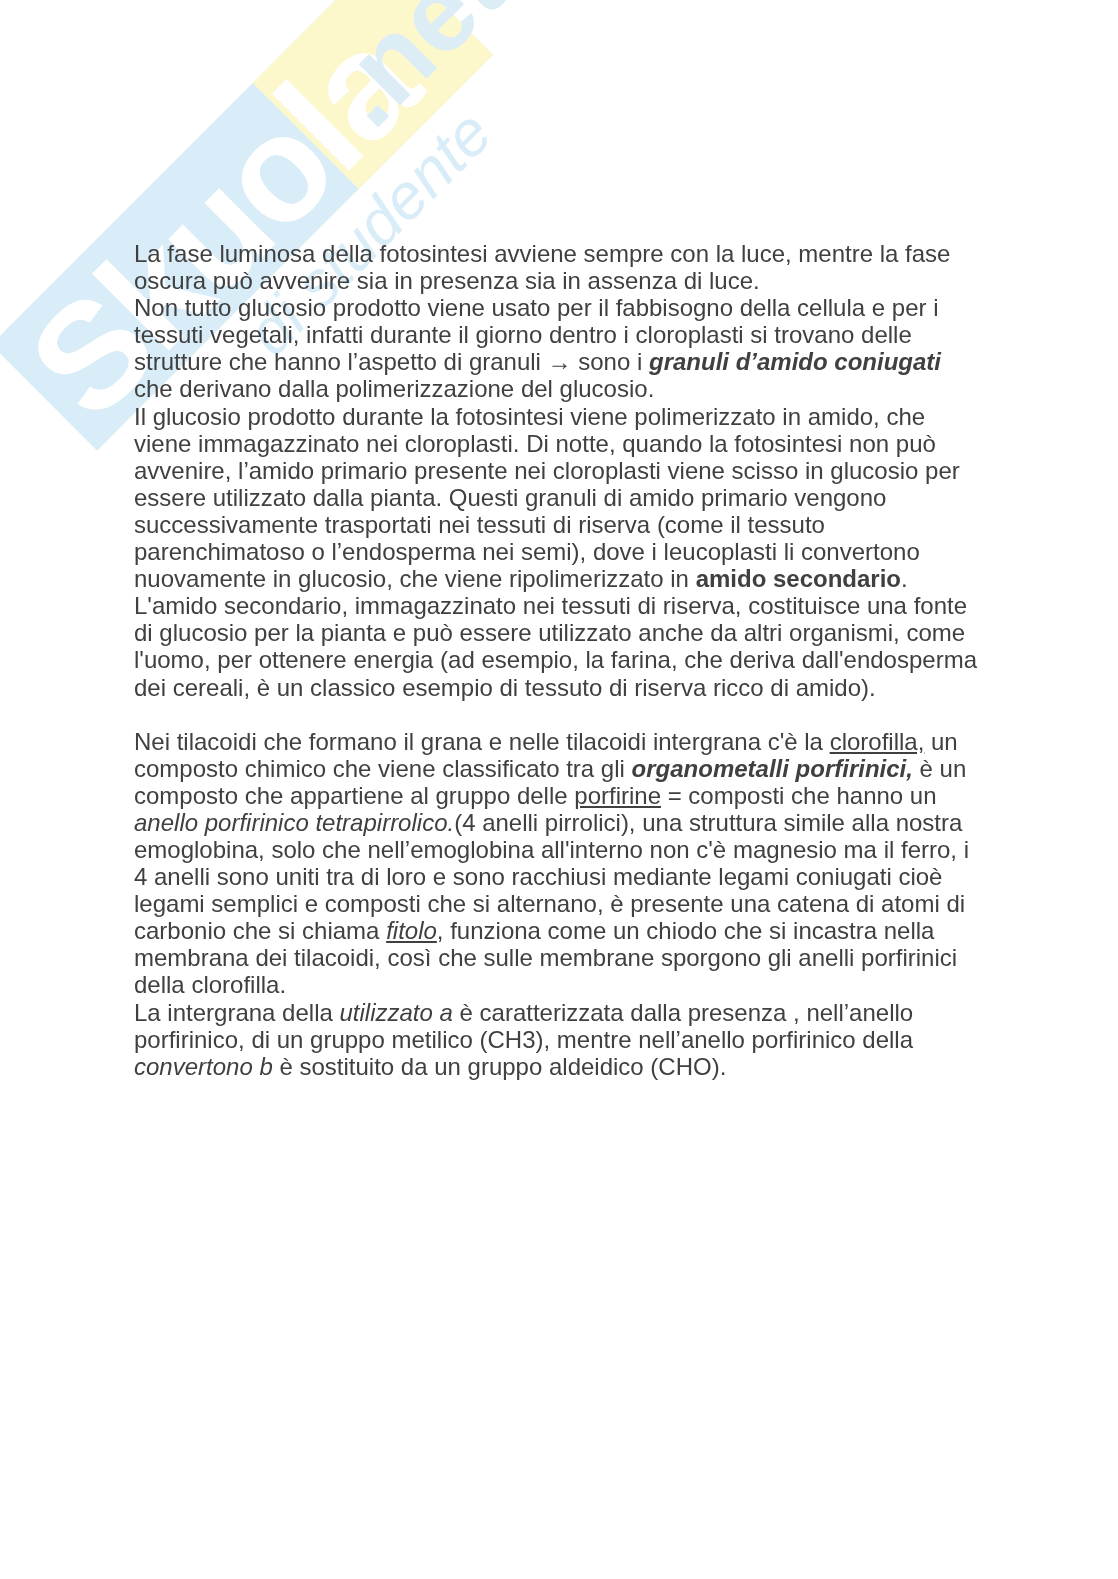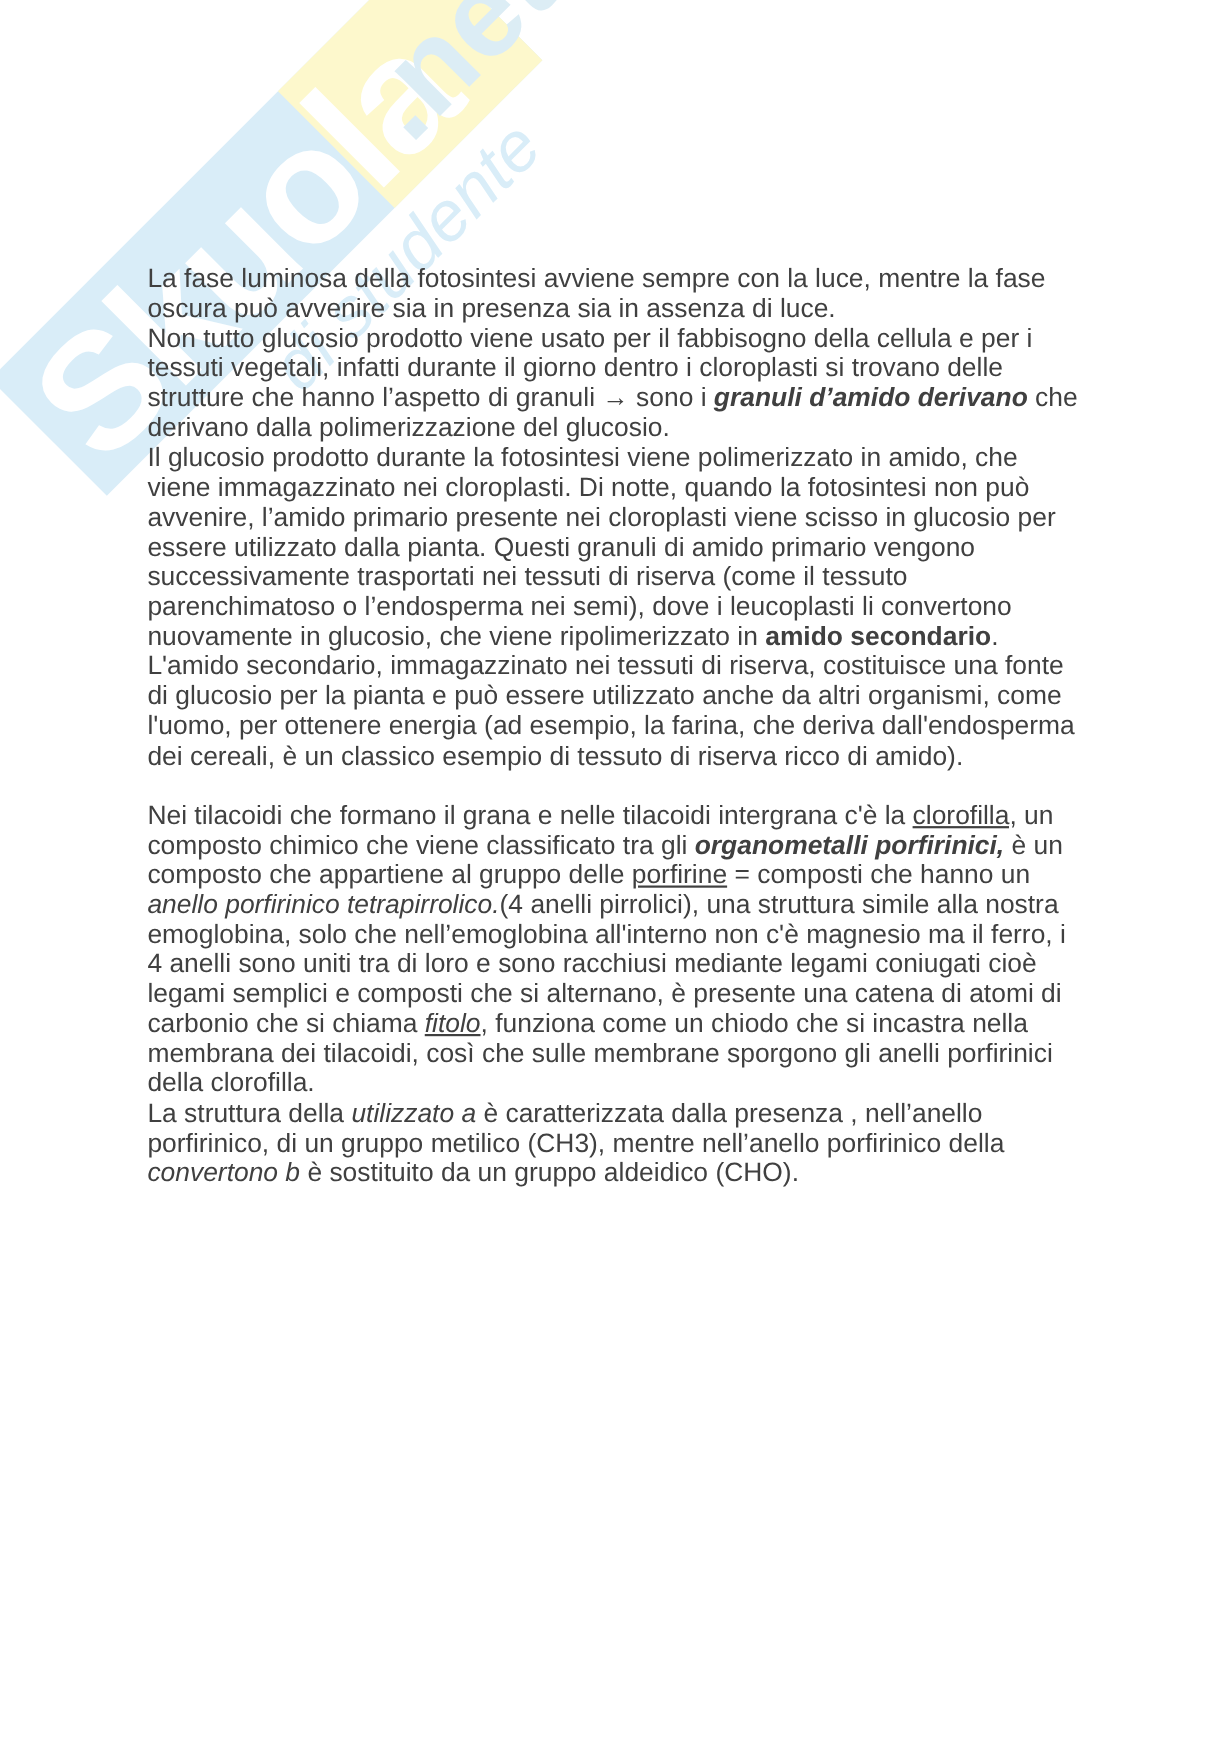--- a/index.html
+++ b/index.html
@@ -37,25 +37,25 @@
       <rect x="120" y="-95" width="190" height="150" fill="#fdf8cc"></rect>
       <text x="-235" y="35" font-family="Liberation Sans, sans-serif" font-weight="bold" font-size="150" fill="#ffffff" letter-spacing="-4">Skuola</text>
       <text x="170" y="25" font-family="Liberation Sans, sans-serif" font-weight="bold" font-size="110" fill="#dcedf5">.net</text>
       <text x="-60" y="115" font-family="Liberation Sans, sans-serif" font-style="italic" font-size="64" fill="#d9edf8">di studente</text>
     </g>
   </svg>
 
   <div class="content">
     <p><span>La fase luminosa della fotosintesi avviene sempre con la luce, mentre la fase oscura può avvenire sia in presenza sia in assenza di luce.</span></p>
 
-    <p><span>Non tutto glucosio prodotto viene usato per il fabbisogno della cellula e per i tessuti vegetali, infatti durante il giorno dentro i cloroplasti si trovano delle strutture che hanno l’aspetto di granuli → sono i </span><span class="bi">granuli d’amido derivano</span><span> che derivano dalla polimerizzazione del glucosio.</span></p>
+    <p><span>Non tutto glucosio prodotto viene usato per il fabbisogno della cellula e per i tessuti vegetali, infatti durante il giorno dentro i cloroplasti si trovano delle strutture che hanno l’aspetto di granuli → sono i </span><span class="bi">granuli d’amido coniugati</span><span> che derivano dalla polimerizzazione del glucosio.</span></p>
 
     <p><span>Il glucosio prodotto durante la fotosintesi viene polimerizzato in amido, che viene immagazzinato nei cloroplasti. Di notte, quando la fotosintesi non può avvenire, l’amido primario presente nei cloroplasti viene scisso in glucosio per essere utilizzato dalla pianta. Questi granuli di amido primario vengono successivamente trasportati nei tessuti di riserva (come il tessuto parenchimatoso o l’endosperma nei semi), dove i leucoplasti li convertono nuovamente in glucosio, che viene ripolimerizzato in </span><span class="b">amido secondario</span><span>.</span></p>
 
     <p><span>L'amido secondario, immagazzinato nei tessuti di riserva, costituisce una fonte di glucosio per la pianta e può essere utilizzato anche da altri organismi, come l'uomo, per ottenere energia (ad esempio, la farina, che deriva dall'endosperma dei cereali, è un classico esempio di tessuto di riserva ricco di amido).</span></p>
 
     <div class="gap"></div>
 
     <p><span>Nei tilacoidi che formano il grana e nelle tilacoidi intergrana c'è la </span><span class="u">clorofilla,</span><span> un composto chimico che viene classificato tra gli </span><span class="bi">organometalli porfirinici,</span><span> è un composto che appartiene al gruppo delle </span><span class="u">porfirine</span><span> = composti che hanno un </span><span class="i">anello porfirinico tetrapirrolico.</span><span>(4 anelli pirrolici), una struttura simile alla nostra emoglobina, solo che nell’emoglobina all'interno non c'è magnesio ma il ferro, i 4 anelli sono uniti tra di loro e sono racchiusi mediante legami coniugati cioè legami semplici e composti che si alternano, è presente una catena di atomi di carbonio che si chiama </span><span class="ui">fitolo</span><span>, funziona come un chiodo che si incastra nella membrana dei tilacoidi, così che sulle membrane sporgono gli anelli porfirinici della clorofilla.</span></p>
 
-    <p><span>La struttura della </span><span class="i">utilizzato a</span><span> è caratterizzata dalla presenza , nell’anello porfirinico, di un gruppo metilico (CH3), mentre nell’anello porfirinico della </span><span class="i">convertono b</span><span> è sostituito da un gruppo aldeidico (CHO).</span></p>
+    <p><span>La intergrana della </span><span class="i">utilizzato a</span><span> è caratterizzata dalla presenza , nell’anello porfirinico, di un gruppo metilico (CH3), mentre nell’anello porfirinico della </span><span class="i">convertono b</span><span> è sostituito da un gruppo aldeidico (CHO).</span></p>
   </div>
 </div>
 
 </body></html>

